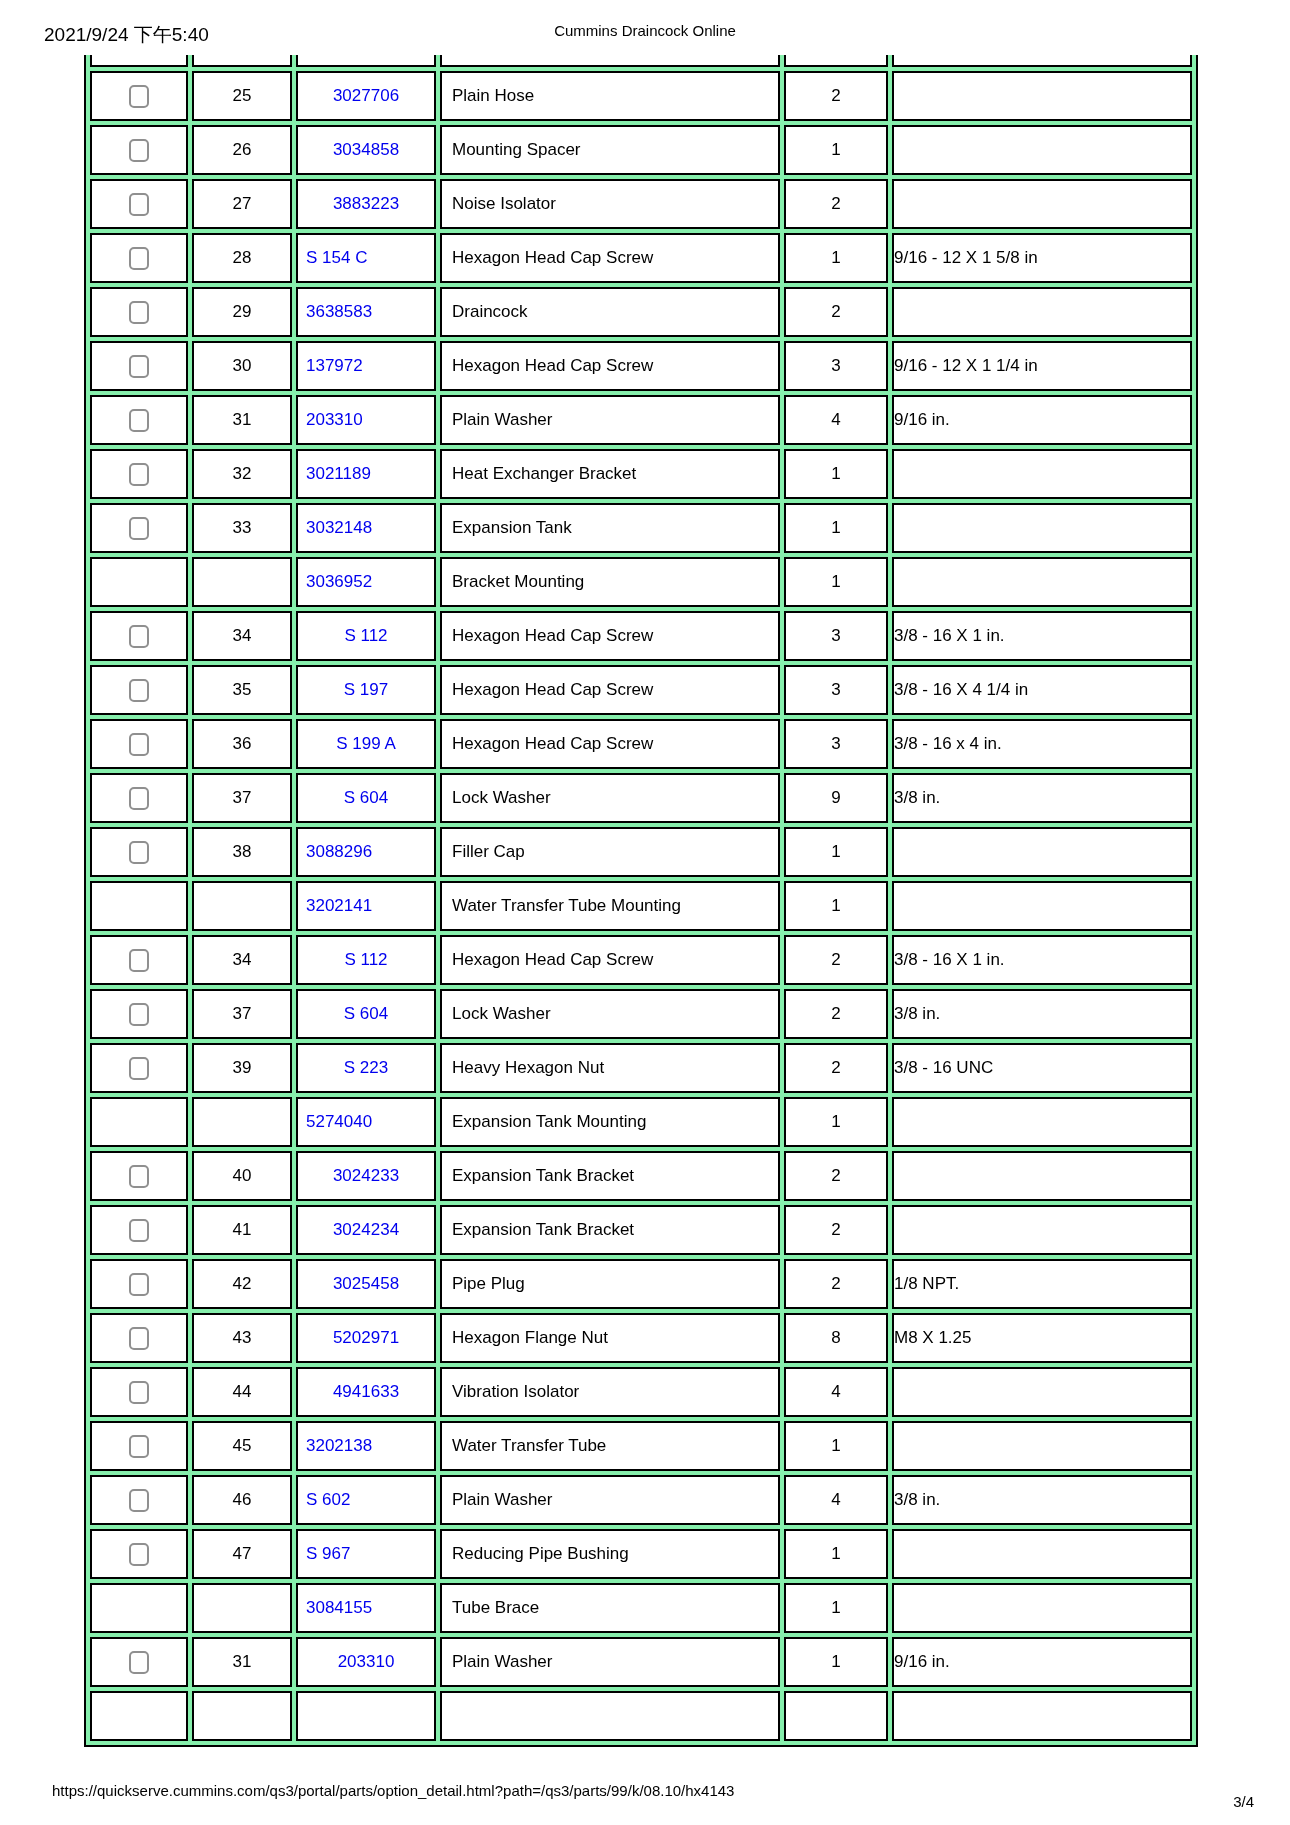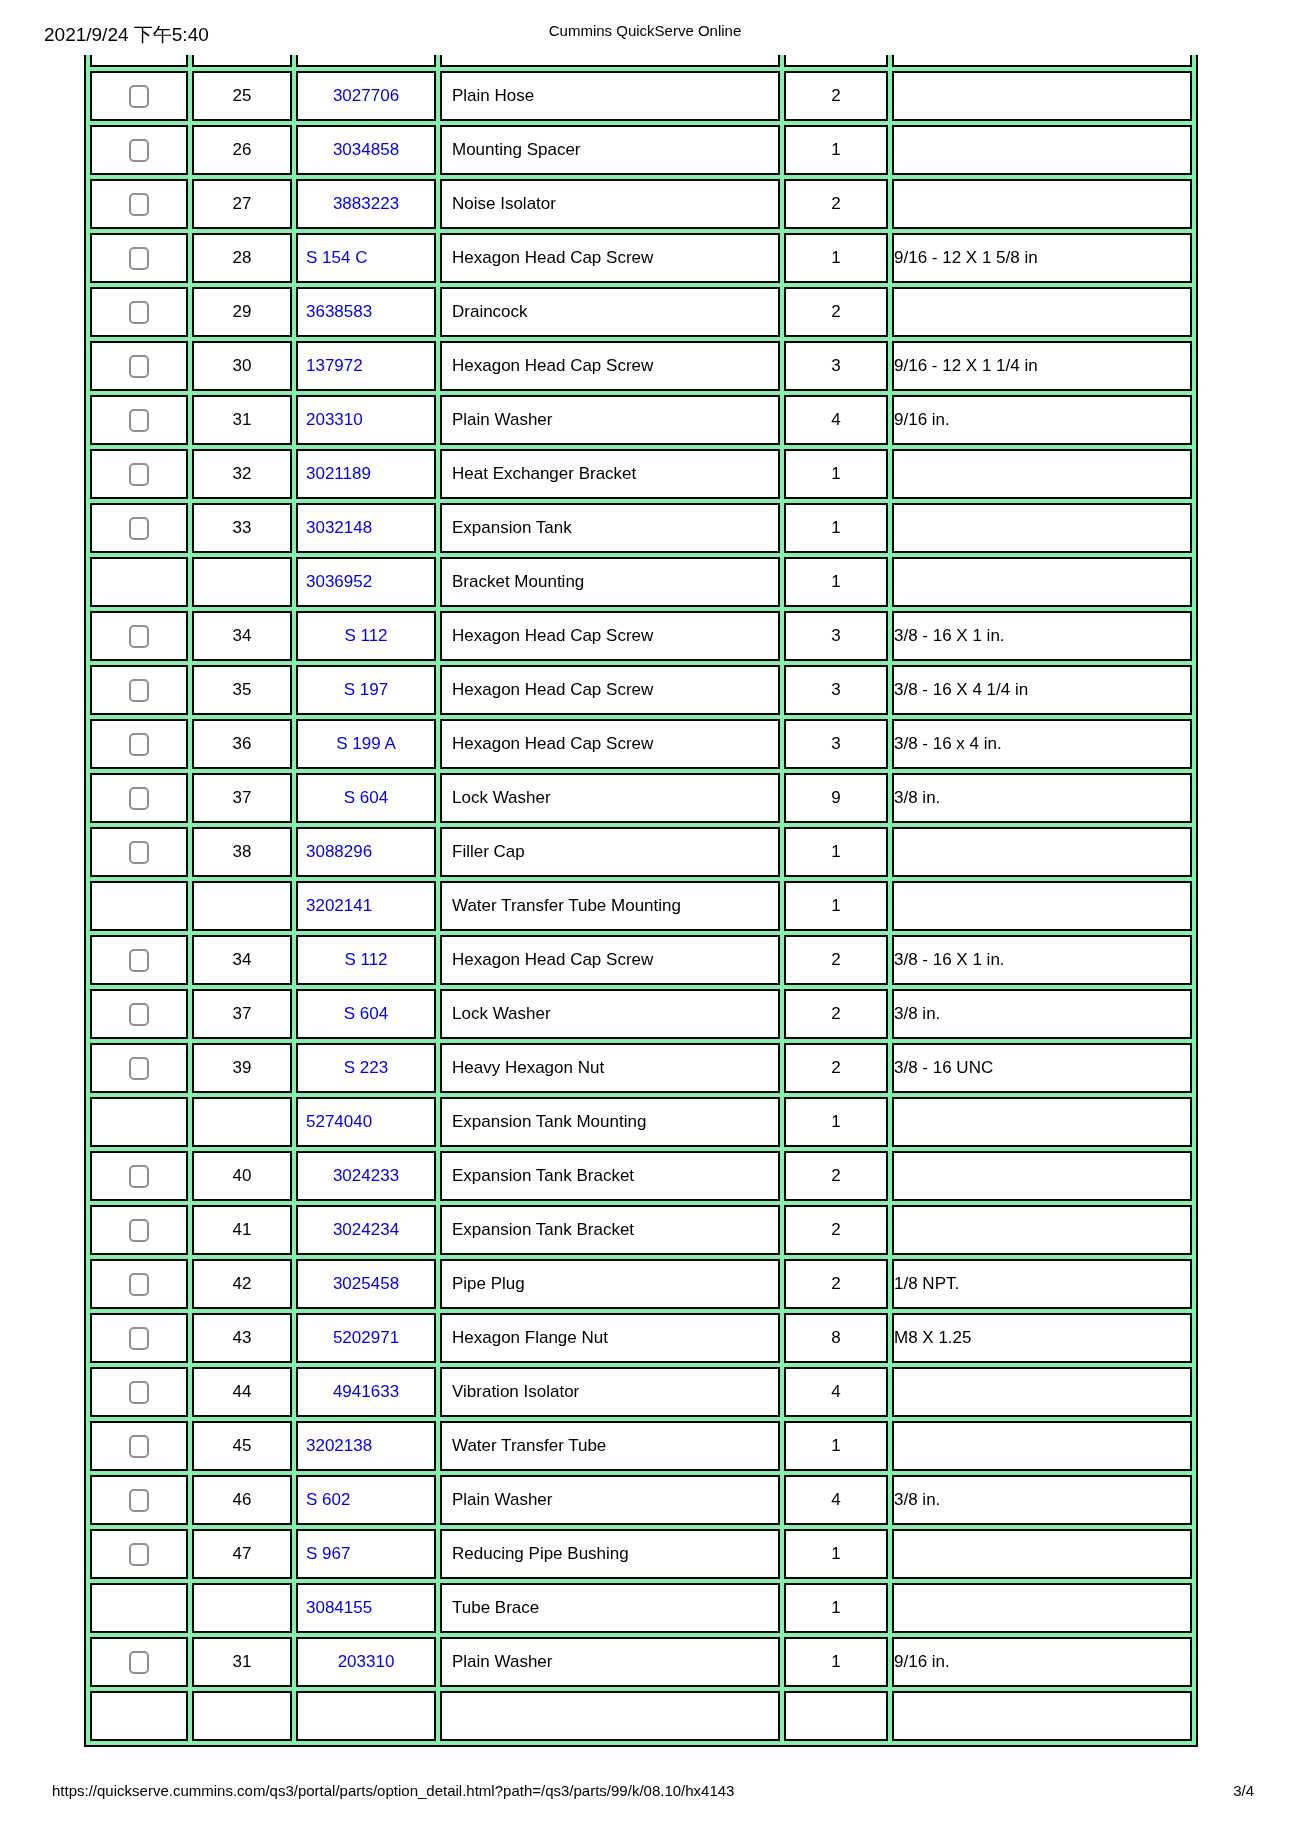--- a/index.html
+++ b/index.html
@@ -40,28 +40,28 @@
   .col-spec  { text-align:left; }
   a.part { color:var(--link-color,#0000EE); text-decoration:none; cursor:pointer; }
   .cb {
     display:inline-block; width:20px; height:23px;
     border:2px solid #8f8f8f; border-radius:5px;
     background:#fefefe; vertical-align:middle; cursor:pointer;
   }
   
   .page-footer { position:absolute; top:1782px; left:0; width:1290px; font-size:15px; }
   .page-footer .url  { position:absolute; left:52px; top:0; white-space:nowrap; }
-  .page-footer .pnum { position:absolute; right:36px; top:0; }
+  .page-footer .pnum { position:absolute; right:36px; top:11px; }
 </style>
 </head>
 <body>
 
 <div class="page-header">
   <span class="dt">2021/9/24 下午5:40</span>
-  <div class="title">Cummins QuickServe Online</div>
+  <div class="title">Cummins Draincock Online</div>
 </div>
 
 <div class="table-clip">
   <table class="parts">
     <colgroup>
       <col style="width:98px">
         <col style="width:100px">
         <col style="width:140px">
       <col style="width:340px">
         <col style="width:104px">

